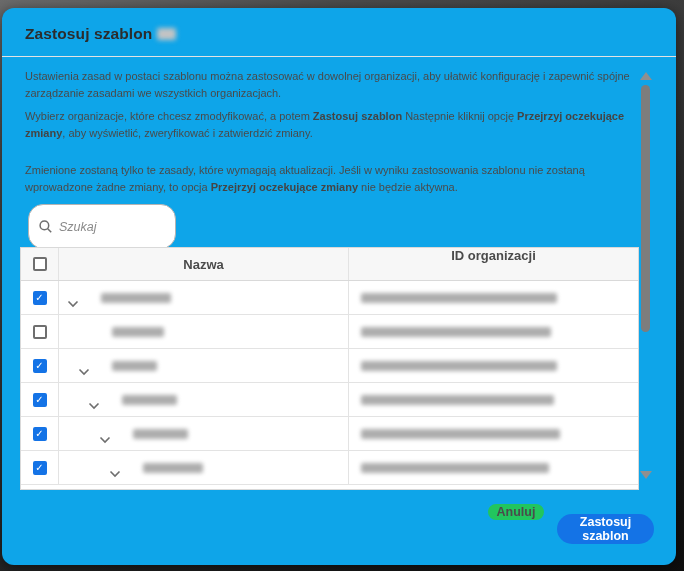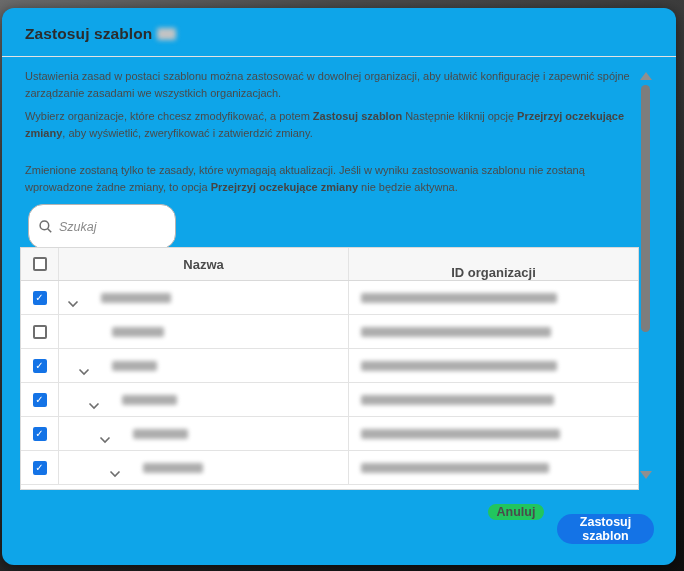--- a/index.html
+++ b/index.html
@@ -57,21 +57,21 @@
     display:flex; height:33px; background:#f7f7f7; border-bottom:1px solid #d9d9d9;
     font-size:13px; font-weight:bold; color:#4b4b4b;
   }
   .t-row { display:flex; height:34px; background:#fff; border-bottom:1px solid #e3e3e3; }
   .c-check {
     width:38px; flex:0 0 38px; border-right:1px solid #e3e3e3;
     display:flex; align-items:center; justify-content:center;
   }
   .c-name { width:290px; flex:0 0 290px; border-right:1px solid #e3e3e3;
     display:flex; align-items:center; position:relative; }
-  .c-id { flex:1 1 auto; display:flex; align-items:flex-end; position:relative; }
+  .c-id { flex:1 1 auto; display:flex; align-items:flex-start; position:relative; }
   .t-header .c-name, .t-header .c-id { justify-content:center; }
 
   .checkbox {
     width:14px; height:14px; border:2px solid #6e6e6e; border-radius:2px;
     background:#fff; display:flex; align-items:center; justify-content:center;
     cursor:pointer;
   }
   .checkbox.checked { background:#1473e6; border-color:#1473e6; }
   .checkbox .tick { color:#fff; font-size:10px; font-weight:bold; line-height:1; }
 

